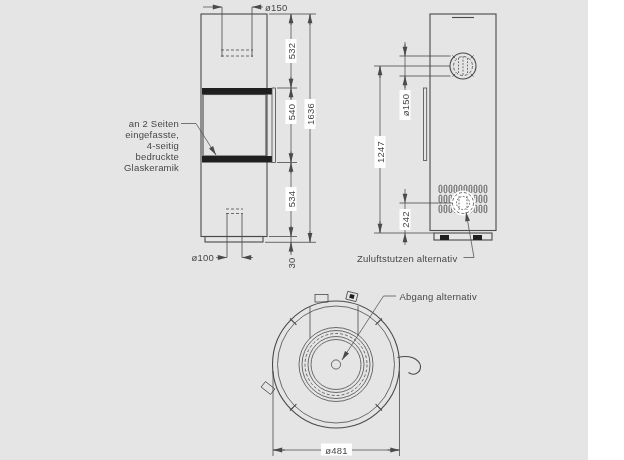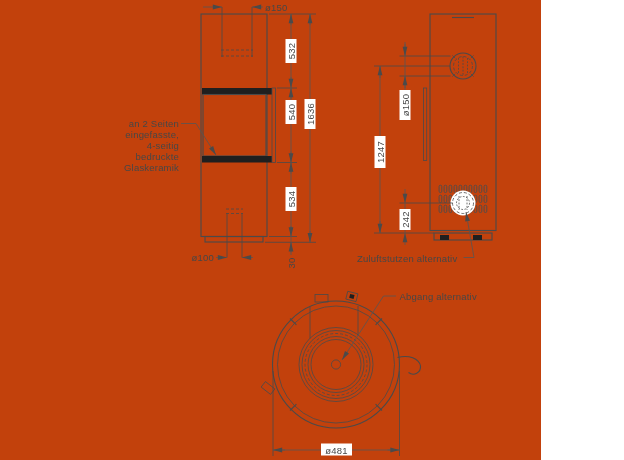--- a/index.html
+++ b/index.html
@@ -1,17 +1,17 @@
 <!DOCTYPE html>
 <html><head>
 <meta charset="utf-8">
 <style>
   html,body{margin:0;padding:0;background:#fff;}
   #stage{
-    position:relative;width:541px;height:460px;background:#c2410c;
+    position:relative;width:588px;height:460px;background:#e5e5e5;
     font-family:"Liberation Sans", sans-serif;overflow:hidden;
   }
   svg{position:absolute;left:0;top:0;}
   text{
     font-family:"Liberation Sans", sans-serif;
     font-size:9.5px;fill:#474747;letter-spacing:0.2px;
   }
   .geo{stroke:#4a4a4a;stroke-width:1.1;fill:none;}
   .thin{stroke:#4a4a4a;stroke-width:0.8;fill:none;}
   .dim{stroke:#565656;stroke-width:0.8;fill:none;}

